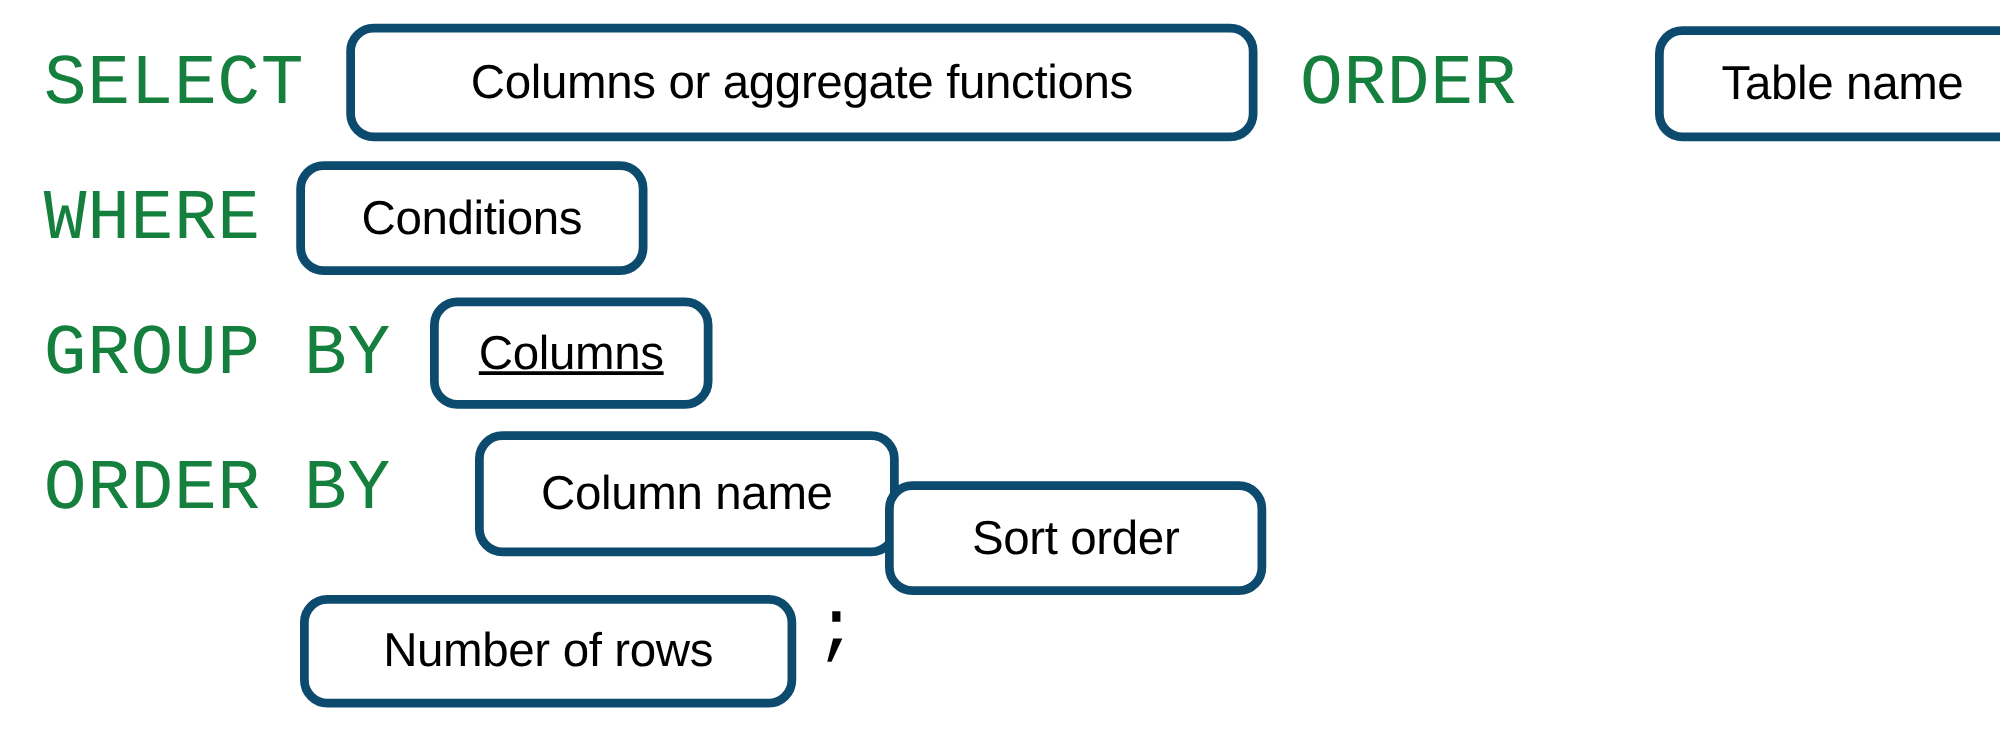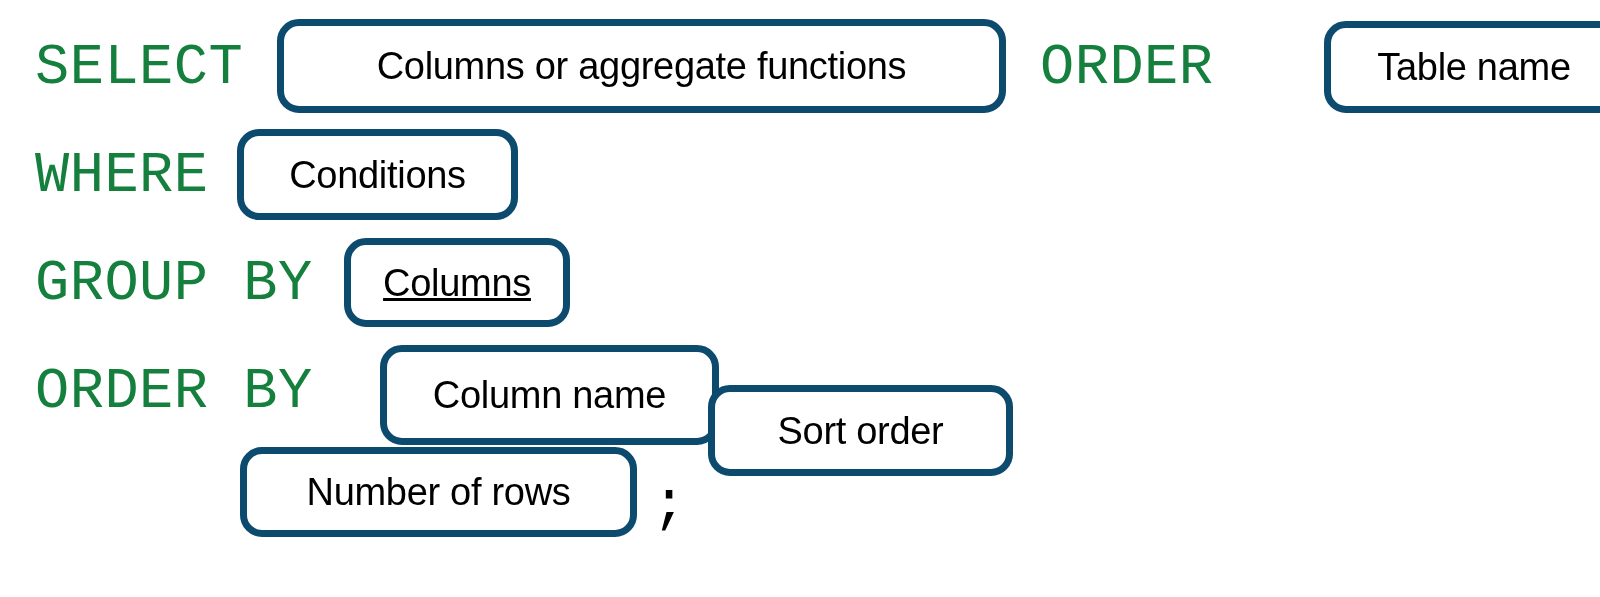--- a/index.html
+++ b/index.html
@@ -69,21 +69,21 @@
   .kw-group  { position: absolute; left: 35px;   top: 27px; }
   .kw-order  { position: absolute; left: 35px;   top: 27px; }
   .kw-limit  { position: absolute; left: 35px;   top: 29px; }
 
   .slot-columns-agg  { position: absolute; left: 277px;  top: 7px;  width: 729px; height: 94px; }
   .slot-table-name   { position: absolute; left: 1324px; top: 9px;  width: 300px; height: 92px; }
   .slot-conditions   { position: absolute; left: 237px;  top: 8px;  width: 281px; height: 91px; align-items: center; }
   .slot-columns      { position: absolute; left: 344px;  top: 9px;  width: 226px; height: 89px; text-decoration: underline; }
   .slot-column-name  { position: absolute; left: 344px;  top: 8px;  width: 339px; height: 100px; margin-left: 36px; }
   .slot-sort-order   { position: absolute; left: 708px;  top: 8px;  width: 305px; height: 91px; margin-top: 40px; }
-  .slot-num-rows     { position: absolute; left: 240px;  top: 2px; width: 397px; height: 90px; }
+  .slot-num-rows     { position: absolute; left: 240px;  top: 31px; width: 397px; height: 90px; }
 
   .semi-end { position: absolute; left: 652px; top: 32px; }
 </style>
 </head>
 <body>
 
 <div id="canvas">
 
   <div class="row" id="row-select">
     <span class="kw kw-select">SELECT</span>

